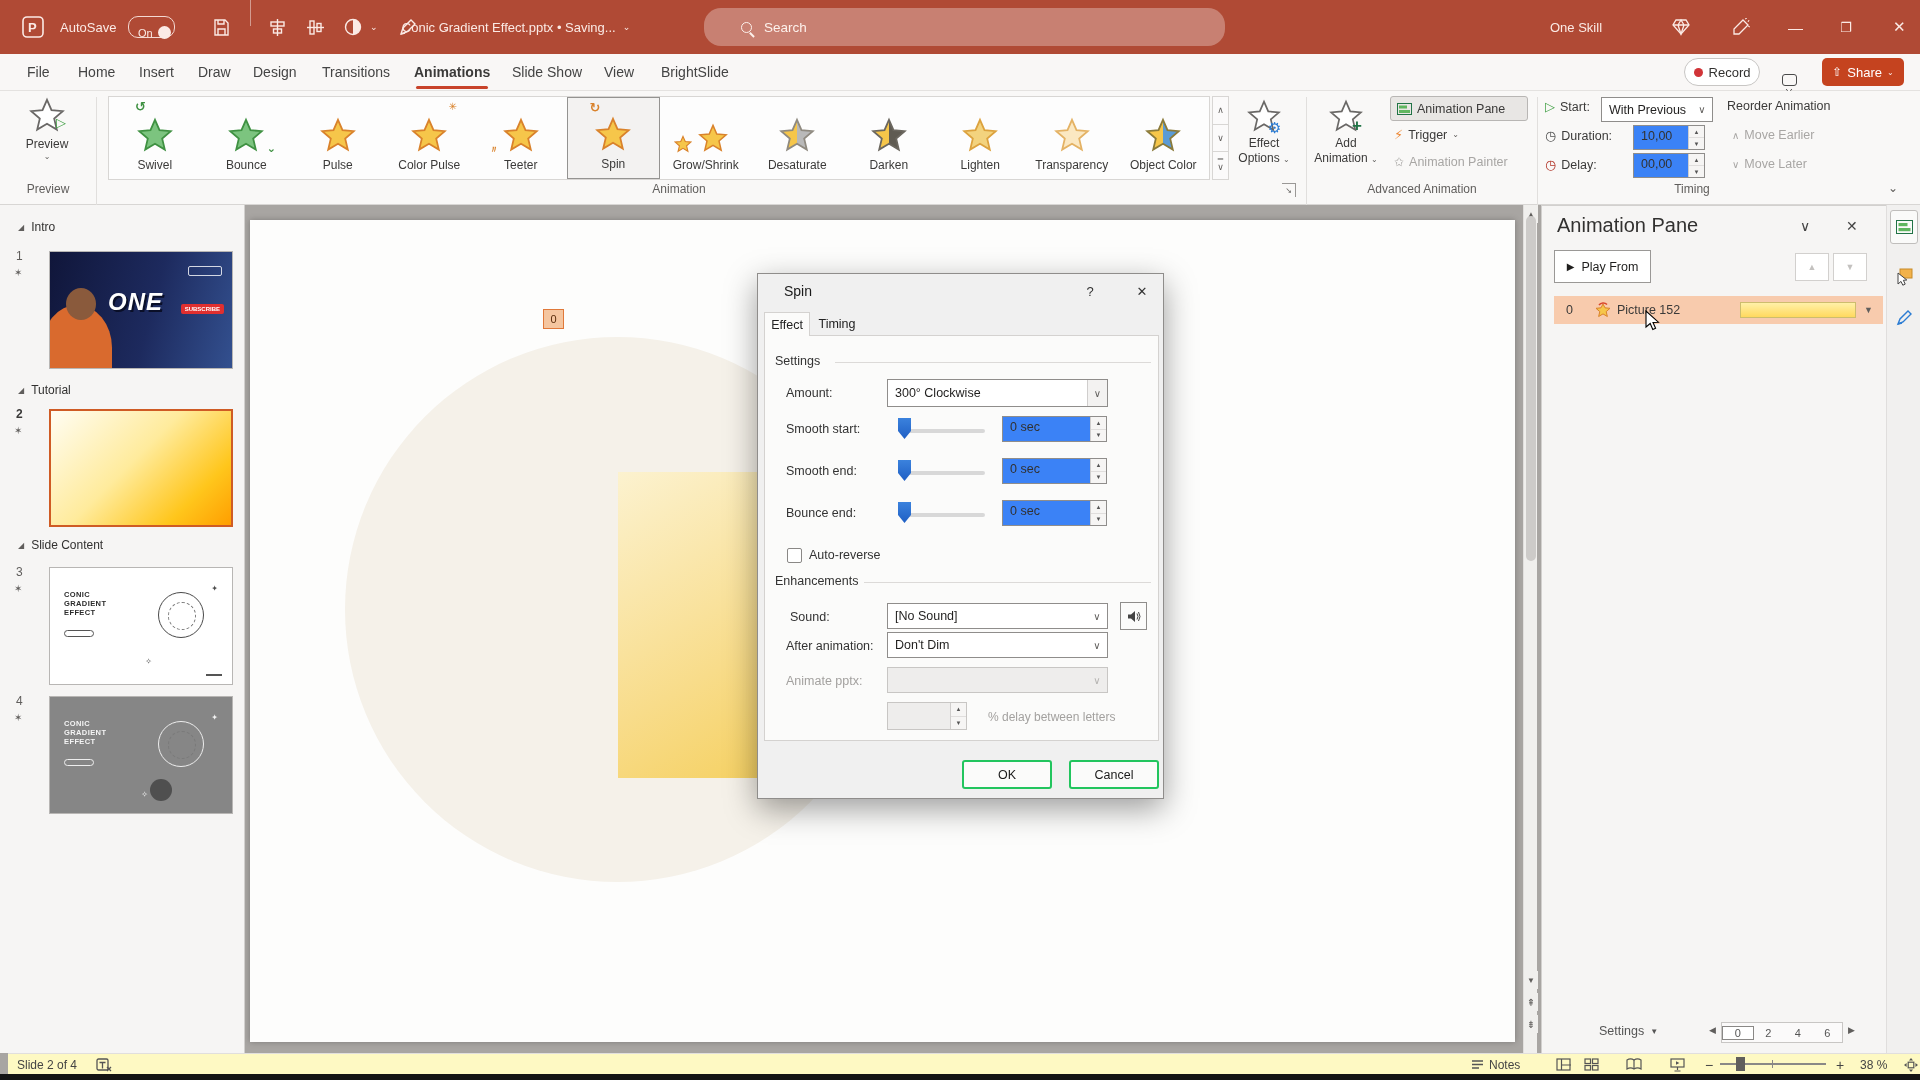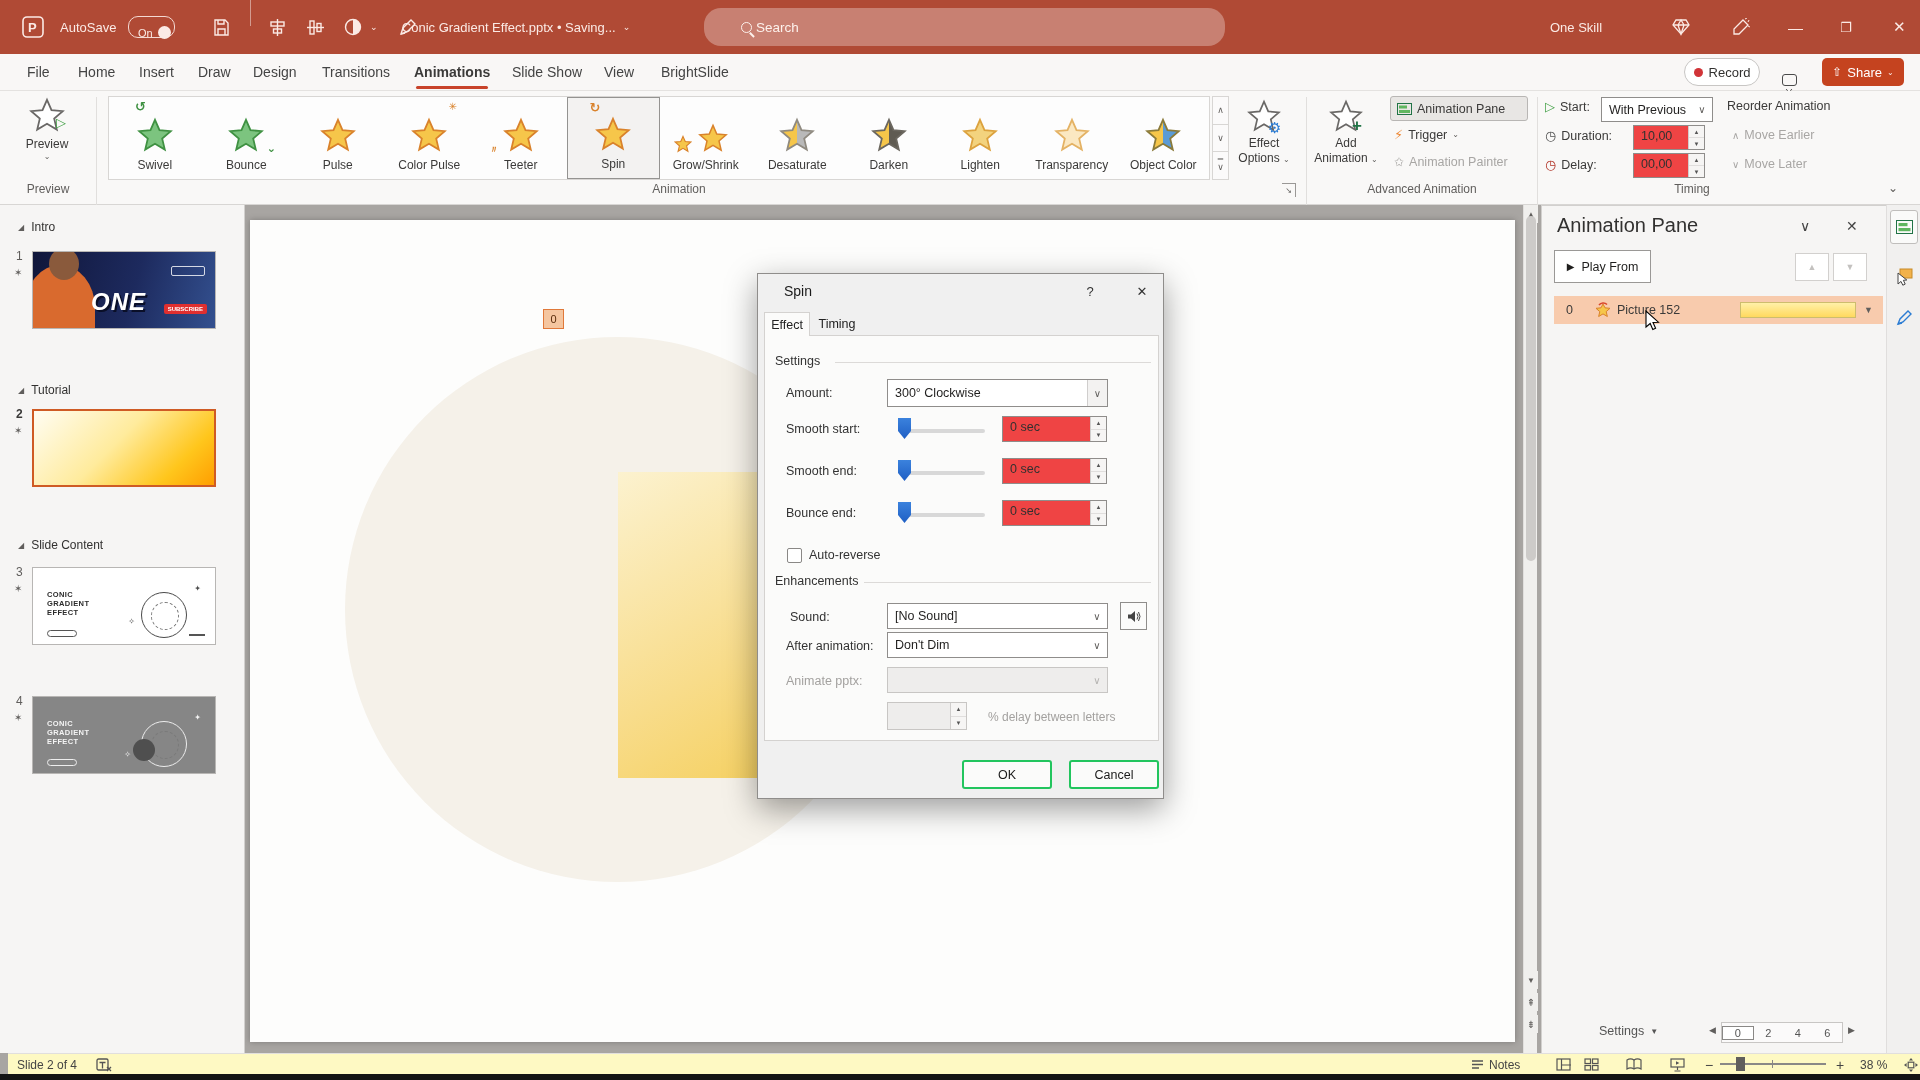--- a/index.html
+++ b/index.html
@@ -7,21 +7,21 @@
 body{position:relative;background:#a8a5a2;overflow:hidden;font-size:13px;color:#323130}
 .abs{position:absolute}
 
 
 .titlebar{left:0;top:0;width:1920px;height:54px;background:#b04a35;color:#fbeae5;display:block}
 .tb{position:absolute;top:0;height:54px;display:flex;align-items:center;color:#fbeae5}
 .tb-ico svg{display:block}
 .autosave-pill{border:1px solid #f4d9d2;border-radius:10px;height:22px;display:flex;align-items:center;padding:11px 3px 0 9px;gap:5px;font-size:12px}
 .knob{width:13px;height:13px;border-radius:50%;background:#fbeae5}
 .qat-sep{width:1px;height:26px;background:rgba(255,255,255,.45)}
-.search-pill{left:704px;top:8px;width:521px;height:38px;background:rgba(255,255,255,.30);border-radius:17px;display:flex;align-items:center;padding-left:37px;gap:4px;color:#fdf1ec;font-size:13.5px}
+.search-pill{left:704px;top:8px;width:521px;height:38px;background:rgba(255,255,255,.30);border-radius:17px;display:flex;align-items:center;padding-left:37px;gap:12px;color:#fdf1ec;font-size:13.5px}
 .mag{width:11px;height:11px;border:1.6px solid #fdf1ec;border-radius:50%;position:relative}
 .mag:after{content:"";position:absolute;width:1.6px;height:6px;background:#fdf1ec;left:9px;top:9px;transform:rotate(-45deg)}
 .winbtn{font-size:15px;color:#fbeae5}
 
 
 .tabrow{left:0;top:54px;width:1920px;height:37px;background:#f9f7f6;border-bottom:1px solid #e4e2e0}
 .rtab{position:absolute;top:0;height:36px;display:flex;align-items:center;font-size:14px;color:#444}
 .rtab.sel{font-weight:bold;color:#3b3a39}
 .rtab.sel:after{content:"";position:absolute;left:2px;right:2px;bottom:1px;height:3px;background:#c8432a;border-radius:2px}
 .record-btn{left:1684px;top:4px;width:76px;height:28px;border:1px solid #c8c6c4;border-radius:14px;background:#fff;display:flex;align-items:center;justify-content:center;gap:6px;font-size:13px;color:#323130}
@@ -51,32 +51,32 @@
 .st-hblue path{fill:url(#halfBlue);stroke:#8a7a3a}
 .overlay-glyph{position:absolute;font-size:13px;font-weight:bold}
 .gal-scroll{left:1212px;top:5px;width:17px;height:84px;display:flex;flex-direction:column}
 .gal-scroll div{flex:1;border:1px solid #d8d6d4;border-top:none;background:#fbfafa;display:flex;align-items:center;justify-content:center;font-size:9px;color:#605e5c}
 .gal-scroll div:first-child{border-top:1px solid #d8d6d4}
 .side-btn{position:absolute;display:flex;align-items:center;gap:5px;font-size:12.5px;color:#3b3a39}
 .side-btn.gray{color:#a8a6a4}
 .combo{background:#fff;border:1px solid #8f8d8b;display:flex;align-items:center;font-size:12.5px;color:#201f1e;position:absolute}
 .combo .cv{flex:1;padding-left:7px;white-space:nowrap;overflow:hidden}
 .combo .carr{width:20px;text-align:center;color:#605e5c;font-size:10px}
-.spinbox{background:#ef4444;border:1px solid #8f8d8b;position:absolute;display:flex;font-size:12.5px}
+.spinbox{background:#3b82f6;border:1px solid #8f8d8b;position:absolute;display:flex;font-size:12.5px}
 .spinbox .sv{flex:1;padding:3px 0 0 7px}
 .spincol{width:16px;display:flex;flex-direction:column;border-left:1px solid #d0cecd}
 .spincol div{flex:1;display:flex;align-items:center;justify-content:center;font-size:6px;color:#555;background:#f6f5f4;border-bottom:1px solid #e0dedd}
 .spincol div:last-child{border-bottom:none}
 .launcher{position:absolute;width:14px;height:14px;border-left:1px solid #9a9896;border-bottom:1px solid #9a9896;transform:rotate(180deg);font-size:8px;color:#605e5c;display:flex;align-items:center;justify-content:center}
 
 
 .leftpanel{left:0;top:205px;width:245px;height:848px;background:#f6f5f4;border-right:1px solid #d2d0ce}
 .sect{position:absolute;left:18px;display:flex;align-items:center;gap:7px;font-size:12px;color:#323130}
 .sect .tri{font-size:8px;color:#605e5c}
-.thumb{position:absolute;left:32px;width:184px;height:78px;background:#fff;border:1px solid #b8b6b4;overflow:hidden}
+.thumb{position:absolute;left:49px;width:184px;height:118px;background:#fff;border:1px solid #b8b6b4;overflow:hidden}
 .thumb.sel{border:2px solid #cf5b24}
 .slide-num{position:absolute;left:16px;font-size:12px;color:#605e5c}
 .anim-star{position:absolute;left:14px;font-size:10px;color:#605e5c}
 
 
 .t1{background:linear-gradient(105deg,#10163a 0%,#1d2a5e 55%,#33508f 100%)}
 .t1 .one{position:absolute;left:58px;top:36px;color:#fff;font-weight:bold;font-style:italic;font-size:24px;letter-spacing:1px;text-shadow:2px 2px 0 #0a0f28}
 .t1 .person{position:absolute;left:-8px;bottom:-22px;width:70px;height:85px;background:#d96a2e;border-radius:50% 50% 0 0}
 .t1 .head{position:absolute;left:16px;bottom:48px;width:30px;height:32px;background:#8a5a3c;border-radius:50%}
 .t1 .sub{position:absolute;right:8px;top:52px;background:#e02f2f;color:#fff;font-size:6px;font-weight:bold;padding:2px 4px;border-radius:2px}

